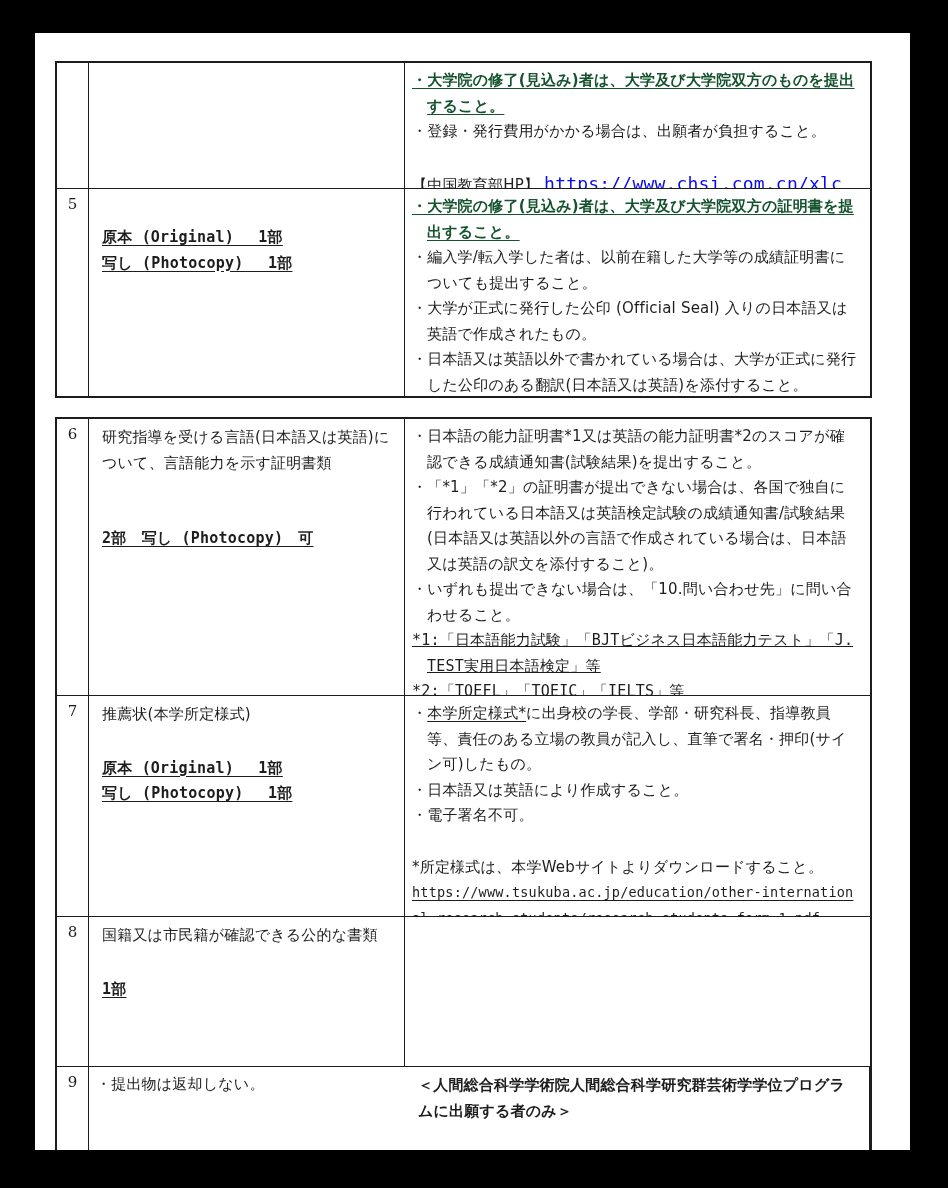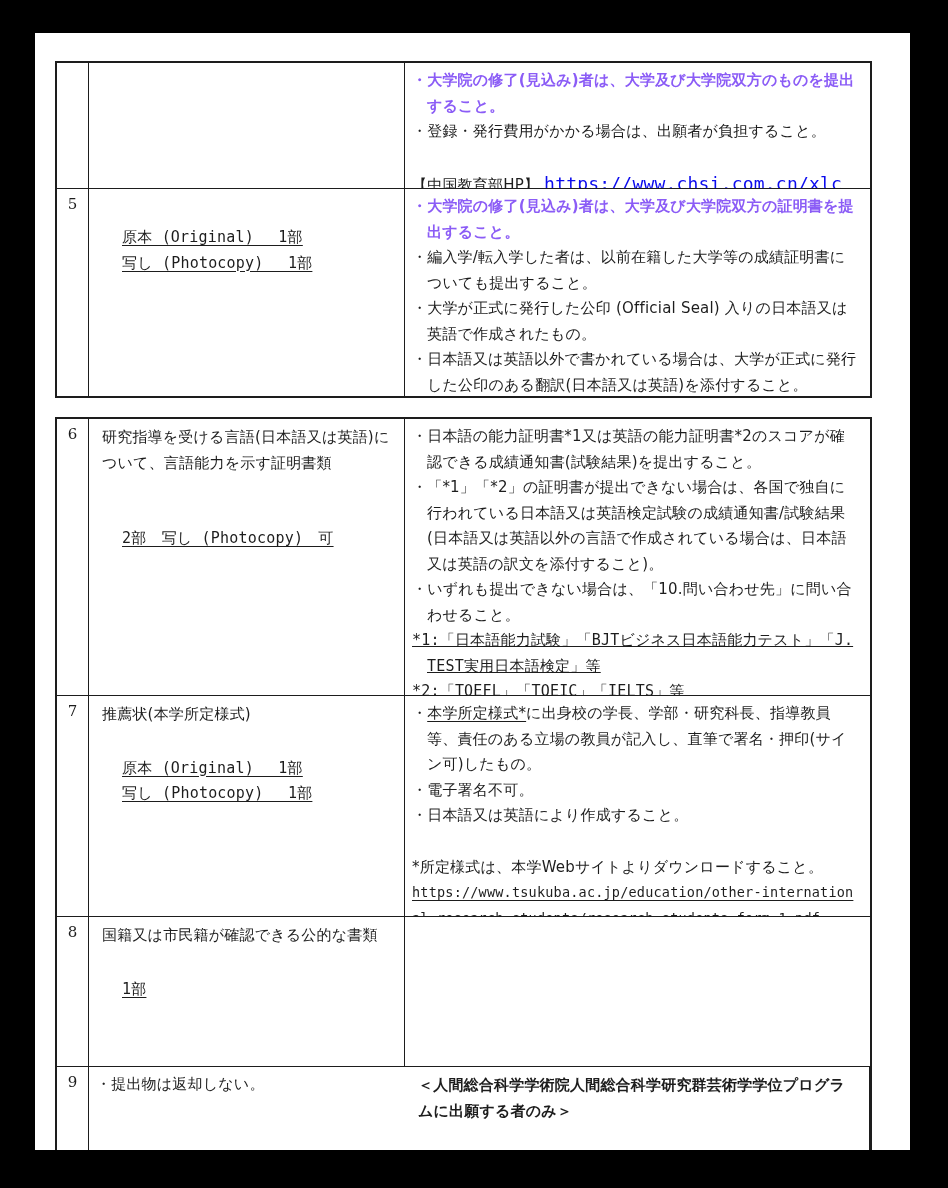--- a/index.html
+++ b/index.html
@@ -22,23 +22,23 @@
   .r9 { height:86px; }
 
   .cell { overflow:hidden; }
   .cell-num { border-right:1.5px solid #1d1d1d; text-align:center; padding-top:6px;
               font-size:15px; color:#1d1d1d; font-family:"DejaVu Serif","Liberation Serif",serif; }
   .cell-item { border-right:1.5px solid #1d1d1d; padding:6px 10px 0 13px; }
   .cell-desc { padding:5px 10px 0 7px; }
 
   p, .line { font-size:15px; line-height:25.5px; color:#1d1d1d; letter-spacing:0.2px; }
   .hang { padding-left:15px; text-indent:-15px; }
-  .red { color:#8b5cf6; font-weight:bold; text-underline-offset:3px; }
-  .copies { font-weight:normal; text-decoration:underline; text-underline-offset:3px;
-            font-family:"DejaVu Sans Mono","DejaVu Sans",sans-serif;margin-left:20px; }
+  .red { color:#14532d; font-weight:bold; text-decoration:underline; text-underline-offset:3px; }
+  .copies { font-weight:bold; text-decoration:underline; text-underline-offset:3px;
+            font-family:"DejaVu Sans Mono","DejaVu Sans",sans-serif; }
   .copies-gap-r5 { margin-top:30px; }
   .copies-gap-r6 { margin-top:50px; }
   .copies-gap-r7 { margin-top:28px; }
   .copies-gap-r8 { margin-top:28px; }
   .bold { font-weight:bold; }
   .mono { font-family:"DejaVu Sans Mono","Liberation Mono",monospace;text-decoration:underline; }
   .link-blue { color:#0b0bee; text-decoration:underline; font-size:18px; word-break:break-all; cursor:pointer; }
   .url-black { color:#1d1d1d; text-decoration:underline; text-underline-offset:3px;
                font-size:13.5px; word-break:break-all; cursor:pointer; }
   .u-part { text-decoration:underline; text-underline-offset:3px; }
@@ -99,22 +99,22 @@
 
       <div class="row r7">
         <div class="cell cell-num">7</div>
         <div class="cell cell-item">
           <p>推薦状(本学所定様式)</p>
           <p class="copies copies-gap-r7">原本 (Original)　 1部</p>
           <p class="copies">写し (Photocopy)　 1部</p>
         </div>
         <div class="cell cell-desc">
           <p class="hang"><span>・</span><span class="u-part">本学所定様式*</span><span>に出身校の学長、学部・研究科長、指導教員等、責任のある立場の教員が記入し、直筆で署名・押印(サイン可)したもの。</span></p>
+          <p class="hang">・日本語又は英語により作成すること。</p>
           <p class="hang">・電子署名不可。</p>
-          <p class="hang">・日本語又は英語により作成すること。</p>
           <p class="gap-above">*所定様式は、本学Webサイトよりダウンロードすること。</p>
           <p><a class="url-black mono">https://www.tsukuba.ac.jp/education/other-international-research-students/research-students_form_1.pdf</a></p>
         </div>
       </div>
 
       <div class="row r8">
         <div class="cell cell-num">8</div>
         <div class="cell cell-item">
           <p>国籍又は市民籍が確認できる公的な書類</p>
           <p class="copies copies-gap-r8">1部</p>

